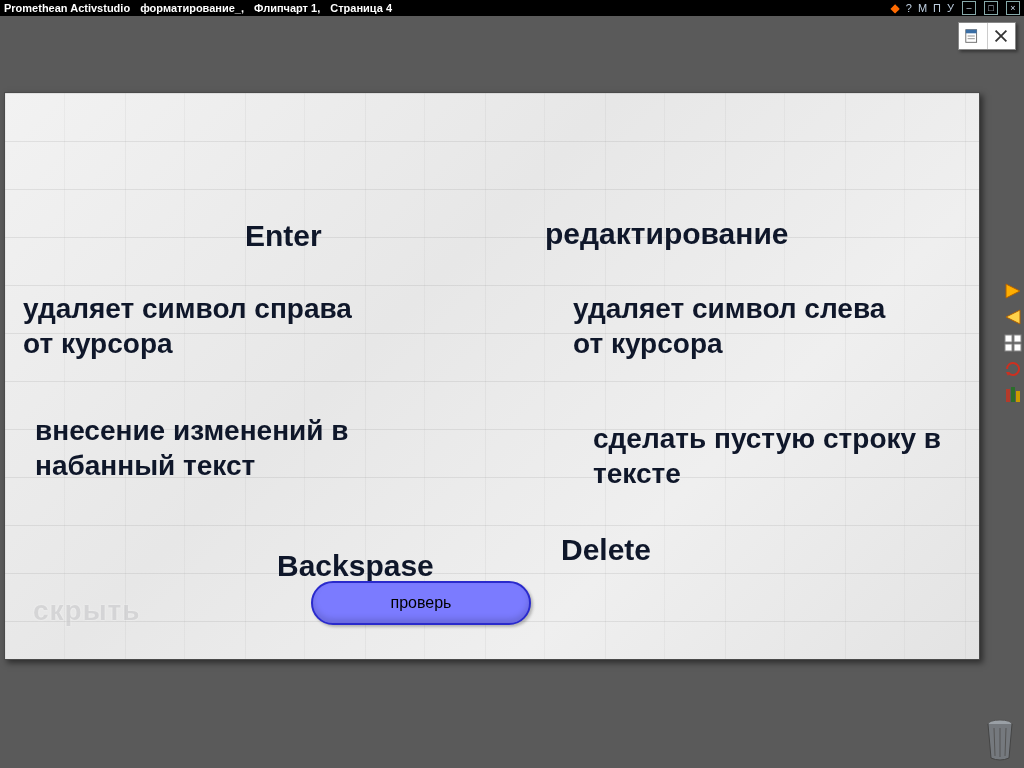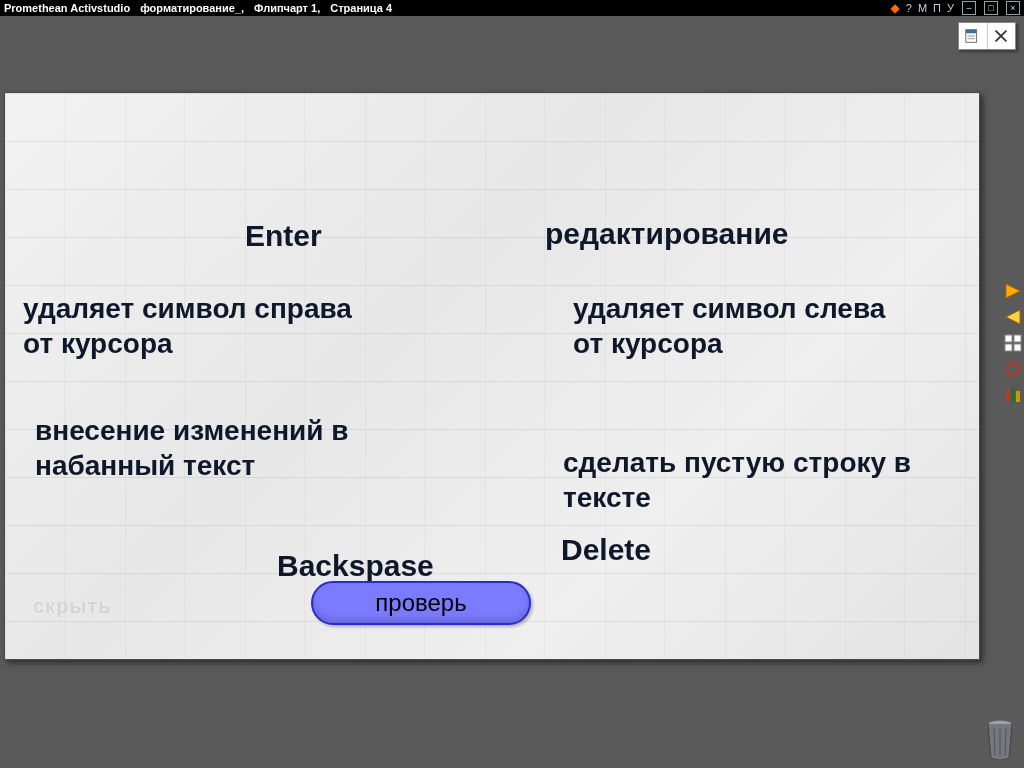--- a/index.html
+++ b/index.html
@@ -39,27 +39,27 @@
 
 .lbl { position: absolute; color: #0f172a; font-weight: bold; }
 .sz-key { font-size: 30px; }
 .sz-txt { font-size: 28px; line-height: 1.25; }
 
 .pos-enter  { left: 240px; top: 126px; }
 .pos-edit   { left: 540px; top: 124px; }
 .pos-right  { left: 18px;  top: 198px; width: 340px; }
 .pos-left   { left: 568px; top: 198px; width: 340px; }
 .pos-changes{ left: 30px;  top: 320px; width: 320px; }
-.pos-empty  { left: 558px; top: 328px; width: 360px; margin-top: 24px; }
+.pos-empty  { left: 588px; top: 328px; width: 360px; }
 .pos-backsp { left: 230px; top: 456px; margin-left: 42px; }
 .pos-delete { left: 556px; top: 440px; }
 
-.hide-btn { position: absolute; left: 28px; top: 502px; color: #c9c9cb; font-size: 20px; font-weight: bold; letter-spacing: 1px; text-shadow: 0 0 2px #fff; opacity: .6; }
+.hide-btn { position: absolute; left: 28px; top: 502px; color: #c9c9cb; font-size: 28px; font-weight: bold; letter-spacing: 1px; text-shadow: 0 0 2px #fff; opacity: .6; }
 
-.check-btn { position: absolute; left: 306px; top: 488px; width: 220px; height: 44px; background: #7b7bff; border: 2px solid #2a2acc; border-radius: 22px; color: #000; font-size: 24px; font-weight: normal; display: flex; align-items: center; justify-content: center; cursor: pointer; box-shadow: inset 0 -4px 6px rgba(0,0,0,.15), 2px 2px 3px rgba(0,0,0,.25); }
+.check-btn { position: absolute; left: 306px; top: 488px; width: 220px; height: 44px; background: #7b7bff; border: 2px solid #2a2acc; border-radius: 22px; color: #000; font-size: 16px; font-weight: normal; display: flex; align-items: center; justify-content: center; cursor: pointer; box-shadow: inset 0 -4px 6px rgba(0,0,0,.15), 2px 2px 3px rgba(0,0,0,.25); }
 
 
 .edge-tools { position: absolute; right: 0; top: 280px; width: 22px; display: flex; flex-direction: column; gap: 4px; }
 .edge-tools .tool { width: 22px; height: 22px; display: flex; align-items: center; justify-content: center; cursor: pointer; }
 .edge-tools svg { width: 20px; height: 20px; }
 
 
 .trash { position: absolute; right: 6px; bottom: 6px; width: 36px; height: 46px; cursor: pointer; }
 .trash svg { width: 100%; height: 100%; }
 </style>

